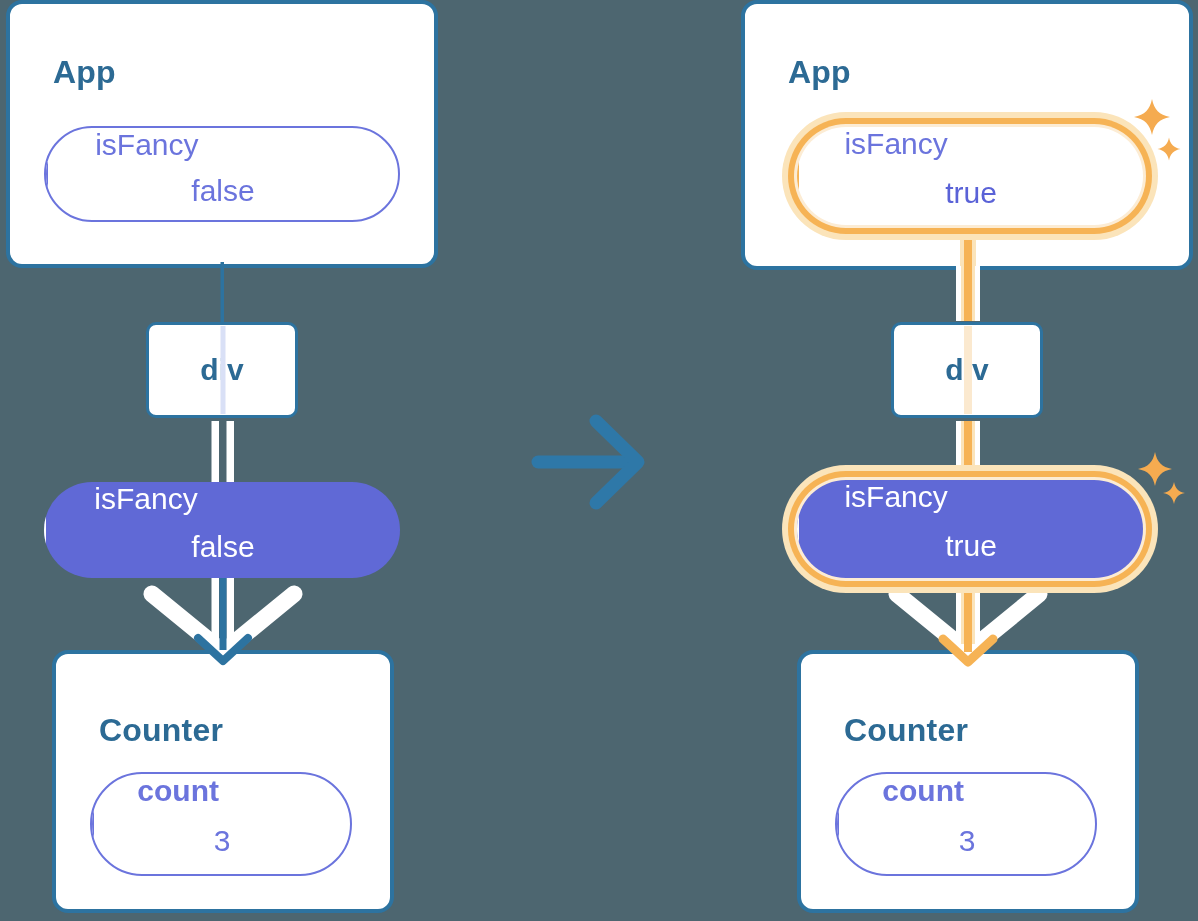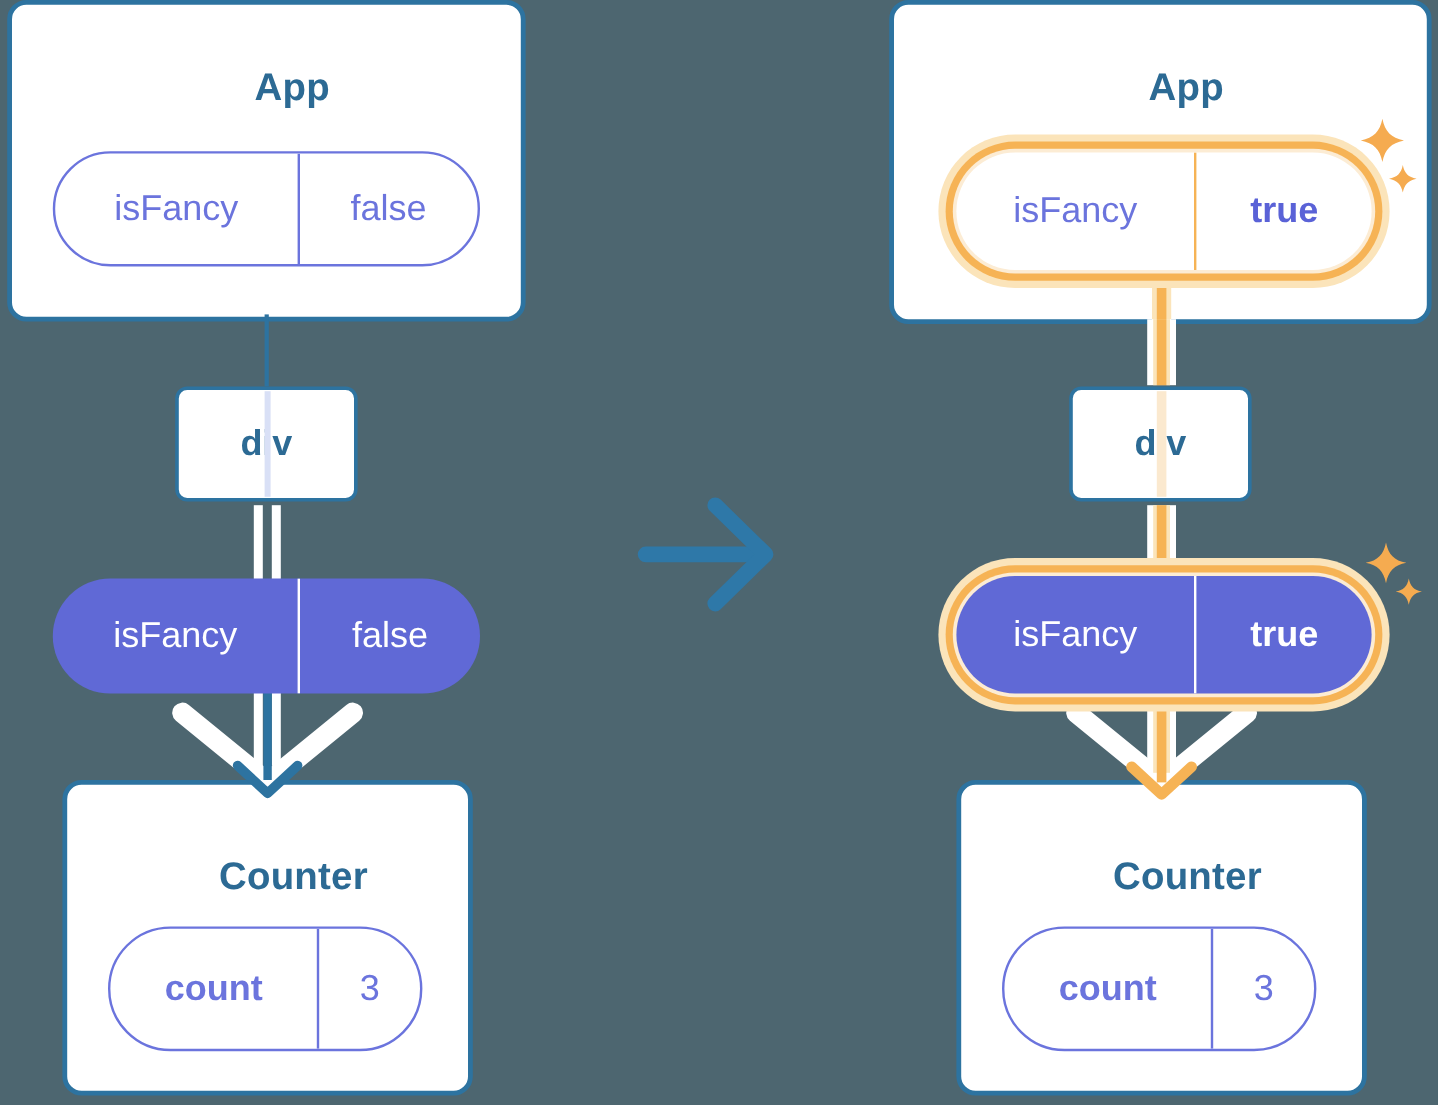--- a/index.html
+++ b/index.html
@@ -6,47 +6,47 @@
   .canvas{
     position:relative;width:1198px;height:921px;background:#4d6670;overflow:hidden;
     font-family:"Liberation Sans", sans-serif;
   }
   
   .card{
     position:absolute;background:#fff;border:4px solid #2d73a0;border-radius:16px;
     box-sizing:border-box;z-index:1;
   }
   .card-title{
-    position:absolute;left:0;right:0;text-align:center;
+    position:absolute;left:0;right:0;text-align:left;
     font-size:32px;font-weight:600;color:#2c6a94;letter-spacing:.2px;margin-left:43px;
   }
   .divbox{
     position:absolute;background:#fff;border:3px solid #2d73a0;border-radius:10px;
     box-sizing:border-box;z-index:1;display:flex;align-items:center;justify-content:center;
   }
   .divbox-title{font-size:30px;font-weight:600;color:#2c6a94;position:relative;z-index:2;}
   
   .pill{
     position:absolute;display:flex;border-radius:999px;box-sizing:border-box;z-index:3;
-    font-size:30px;overflow:hidden;
+    font-size:30px;overflow:hidden;flex-direction:column;
   }
   .pill .cell{display:flex;align-items:center;justify-content:center;box-sizing:border-box;}
   .pill .cell-name{width:57.3%;}
   .pill .cell-value{flex:1;}
   .pill.outline{background:#fff;border:2.5px solid #6b74dd;color:#6b74dd;}
   .pill.outline .cell-value{border-left:2.5px solid #6b74dd;}
   .pill.filled{background:#6069d6;color:#fff;}
   .pill.filled .cell-value{border-left:2.5px solid #ffffff;}
   .pill.count .cell-name{width:66.8%;font-weight:bold;}
   .pill.highlight{
     box-shadow:0 0 0 3px #fcecd4, 0 0 0 9px #f6b355, 0 0 0 15px #fbe4ba;
   }
   .pill.outline.highlight{border:none;}
   .pill.outline.highlight .cell-value{border-left:2px solid #f6b355;}
-  .val-bold{font-weight:700;}
+  .val-bold{font-weight:400;}
   .pill.outline .val-bold{color:#5a62d7;}
   
   .overlay{position:absolute;left:0;top:0;z-index:2;pointer-events:none;}
 </style>
 </head>
 <body>
 
 <div class="canvas">
 
   <div class="card" style="left:6px;top:0;width:432px;height:268px;">

